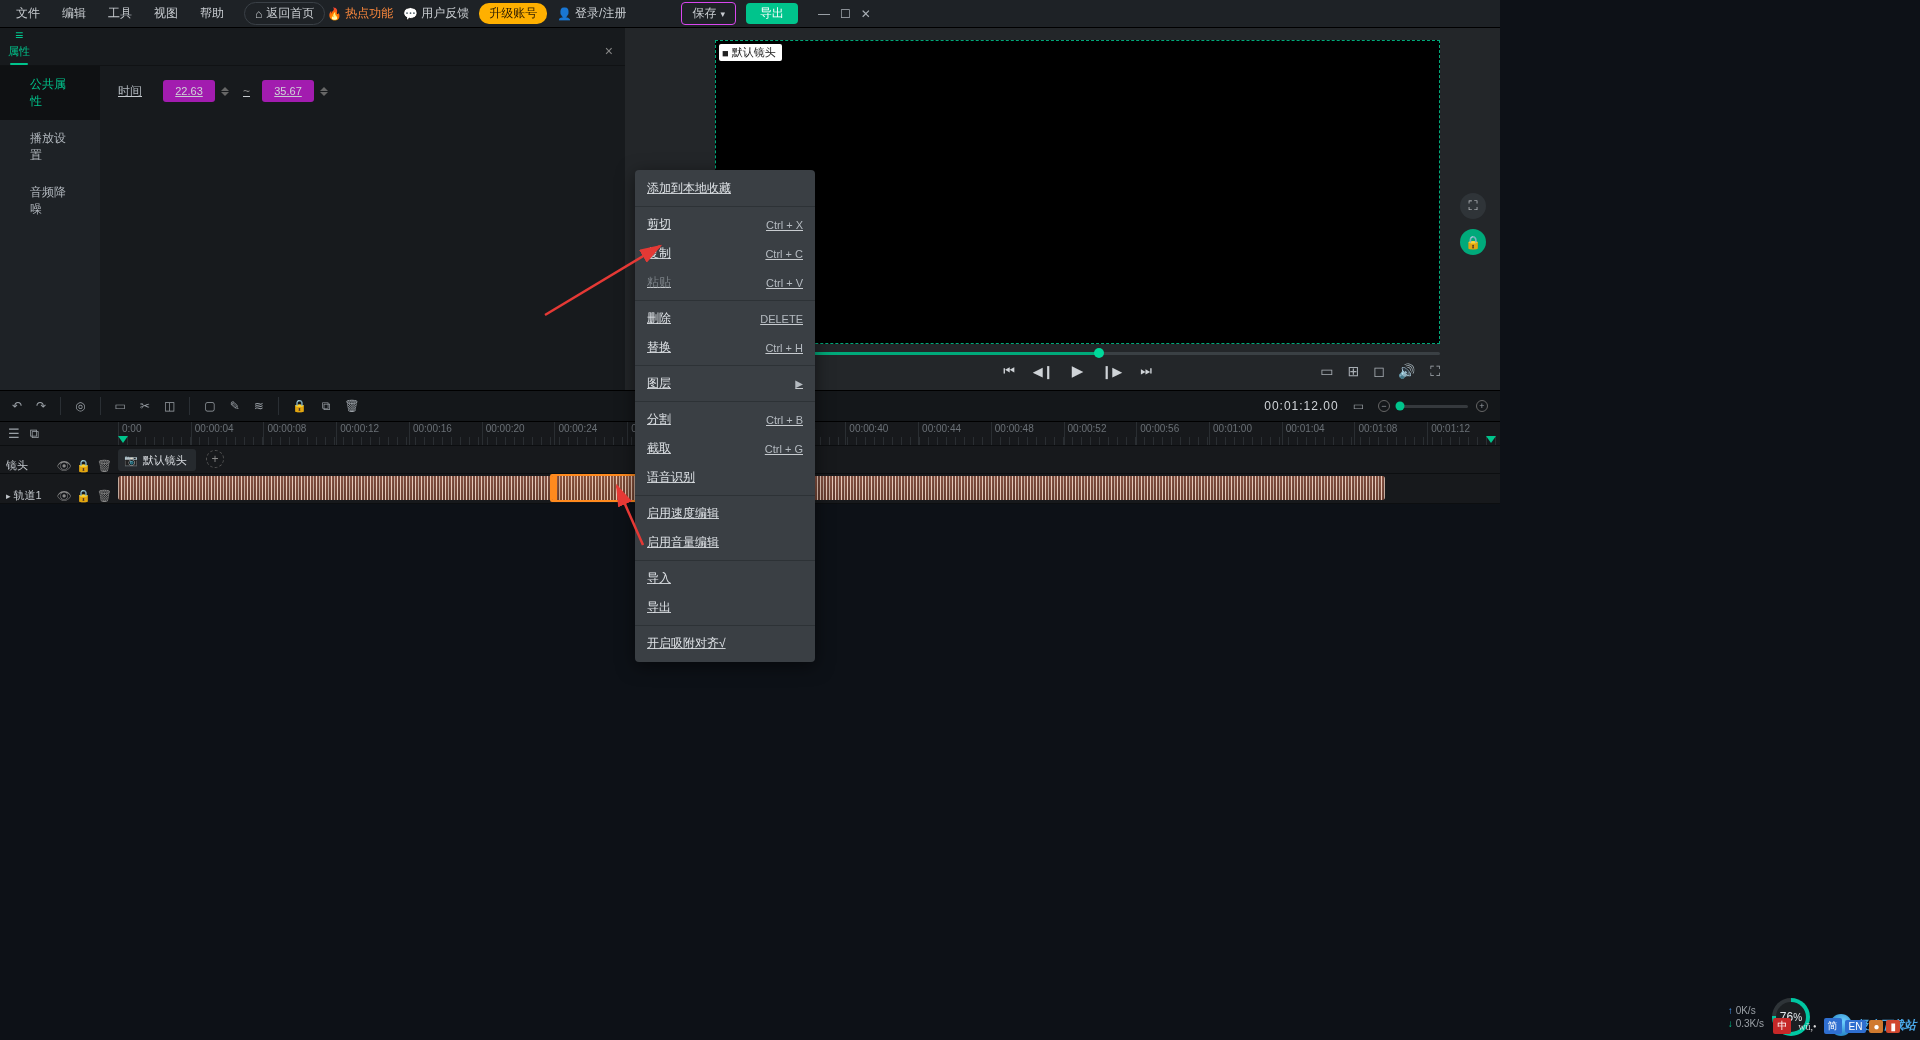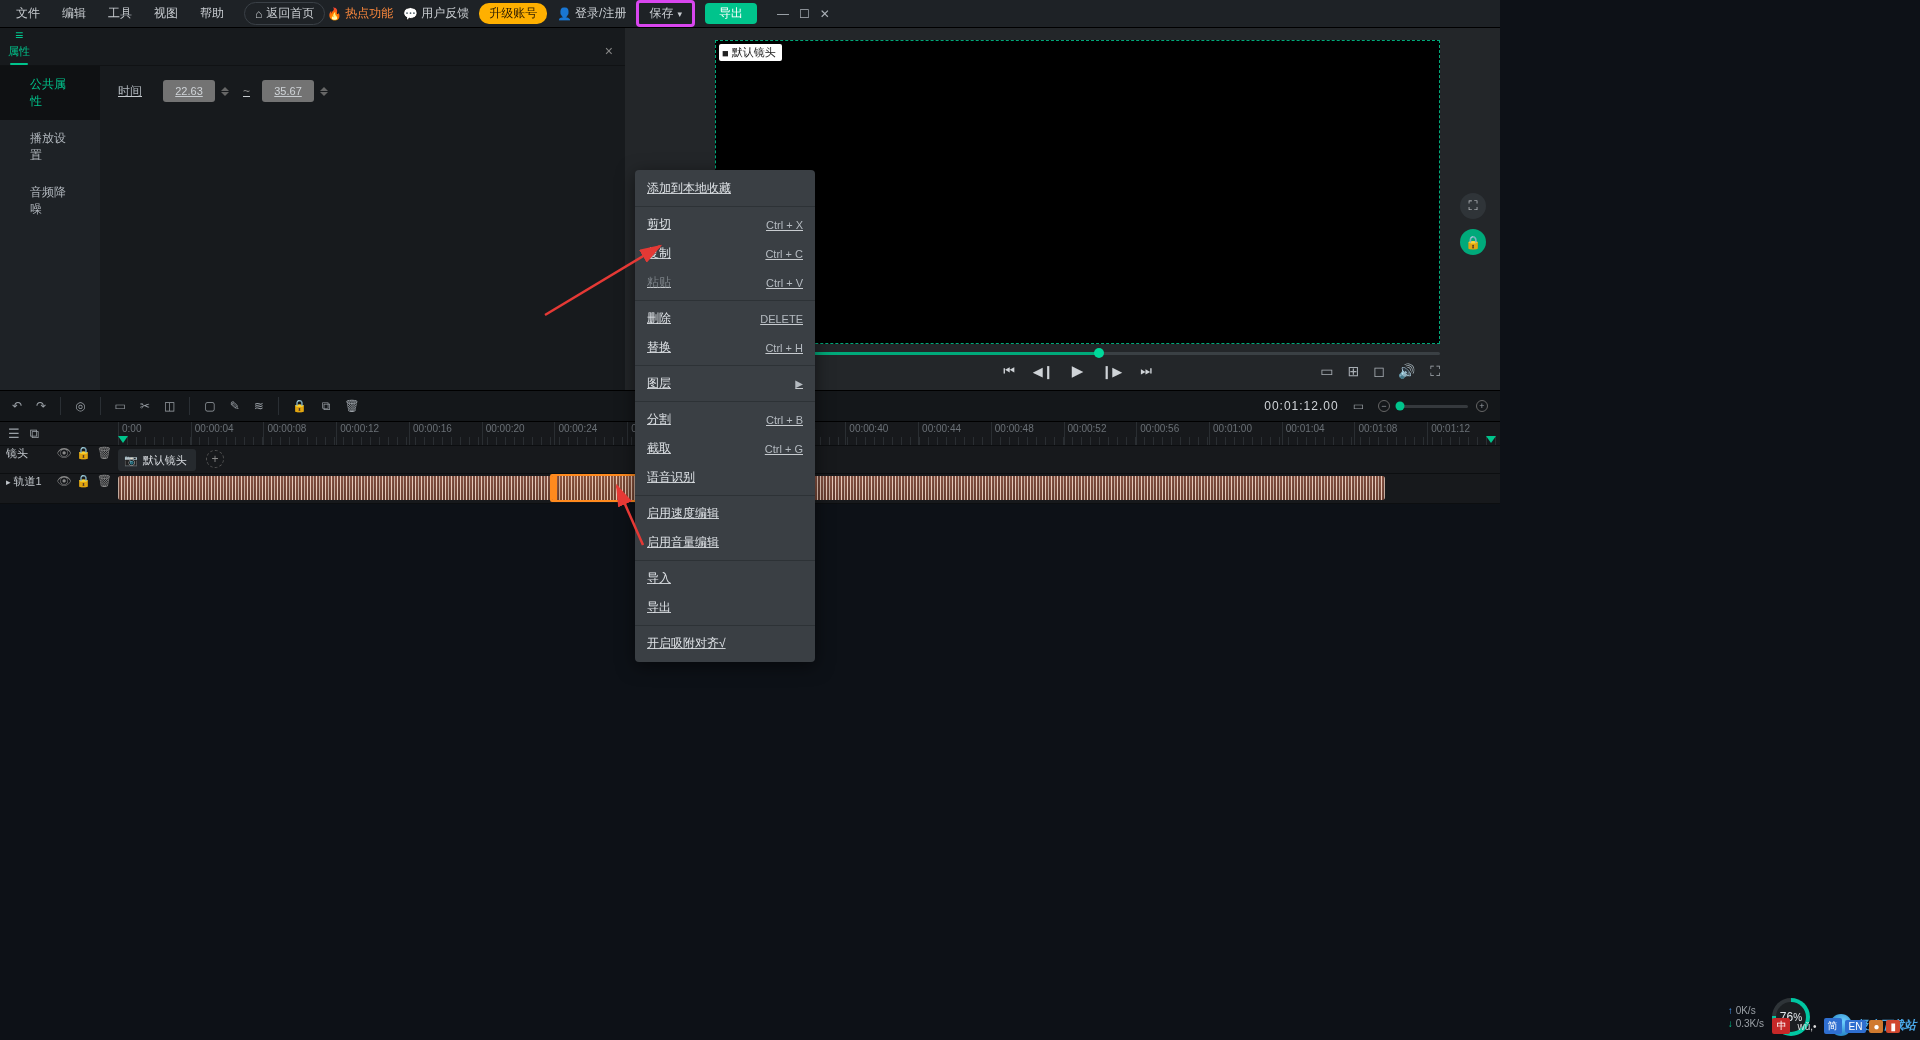--- a/index.html
+++ b/index.html
@@ -8,21 +8,21 @@
 
 .menubar { height:28px; background:#1e2226; display:flex; align-items:center; padding:0 6px; gap:2px; border-bottom:1px solid #000; }
 .menubar .menu-item { padding:19px 10px; font-size:12px; color:#c8ccd0; cursor:pointer; }
 .menubar .home-btn { display:flex; align-items:center; gap:4px; border:1px solid #3a4046; border-radius:12px; padding:2px 10px; margin-left:8px; font-size:12px; }
 .menubar .title { flex:1; text-align:center; font-size:12px; color:#e4e8ec; }
 .menubar .right { display:flex; align-items:center; gap:10px; }
 .menubar .hot { color:#ff8a3d; display:flex; align-items:center; gap:3px; }
 .menubar .feedback { display:flex; align-items:center; gap:3px; }
 .menubar .upgrade { background:#ffb000; color:#2a1a00; padding:2px 10px; border-radius:10px; font-size:12px; }
 .menubar .login { display:flex; align-items:center; gap:3px; }
-.menubar .save { border:3px solid #d946ef; border-radius:4px; padding:2px 10px; }
+.menubar .save { border:1px solid #d946ef; border-radius:4px; padding:2px 10px;margin-left:45px; }
 .menubar .export { background:#00c48c; color:#fff; border-radius:4px; padding:2px 14px; }
 .menubar .winbtns { display:flex; gap:10px; margin-left:10px; color:#aab0b6; }
 
 
 .upper { height:362px; display:flex; }
 
 
 .props { width:625px; background:#171a1d; display:flex; flex-direction:column; }
 .props-head { height:38px; display:flex; align-items:flex-end; padding:0 8px; border-bottom:1px solid #101214; justify-content:space-between;}
 .props-head .tab { display:flex; flex-direction:column; align-items:center; gap:1px;}
@@ -30,21 +30,21 @@
 .props-head .tablabel { color:#00c48c; font-size:11px; padding-bottom:3px;text-align:center;}
 .props-head .hamb { color:#00c48c; font-size:14px;}
 .props-head .close { color:#888; font-size:14px; padding-bottom:6px; padding-right:4px;}
 .props-body { flex:1; display:flex; }
 .props-side { width:100px; background:#1e2226; display:flex; flex-direction:column;}
 .props-side .sitem { padding:10px 30px; font-size:12px; color:#b0b6bc; cursor:pointer; }
 .props-side .sitem.active { background:#0f1113; color:#00c48c; }
 .props-form { flex:1; padding:14px 18px;text-decoration:underline; }
 .props-form .row { display:flex; align-items:center; gap:10px; }
 .props-form .lbl { width:35px; font-size:12px; color:#b0b6bc;}
-.props-form .numbox { background:#737373; border-radius:3px; width:52px; height:22px; display:flex; align-items:center; justify-content:center; font-size:11px; color:#d0d4d8;}
+.props-form .numbox { background:#a21caf; border-radius:3px; width:52px; height:22px; display:flex; align-items:center; justify-content:center; font-size:11px; color:#d0d4d8;}
 .props-form .spinner { width:10px; height:22px; display:flex; flex-direction:column; justify-content:center; gap:1px; margin-left:-4px;}
 .props-form .spinner div { width:0; height:0; border-left:4px solid transparent; border-right:4px solid transparent; }
 .props-form .spinner .up { border-bottom:4px solid #666;}
 .props-form .spinner .dn { border-top:4px solid #666;}
 .props-form .tilde { color:#888; margin:0 2px; }
 
 
 .preview { flex:1; background:#232629; padding:12px 60px 4px 90px; display:flex; flex-direction:column; position:relative;}
 .canvas { flex:1; border:1px dashed #00a97a; position:relative; background:#000;}
 .canvas .badge { position:absolute; top:3px; left:3px; background:#fff; color:#222; font-size:11px; padding:1px 6px 1px 3px; border-radius:2px; display:flex; align-items:center; gap:3px;}
@@ -77,21 +77,21 @@
 .ruler .ticks { position:absolute; inset:0; display:flex;}
 .ruler .tick { flex:1; position:relative; border-left:1px solid #2a2e32; font-size:10px; color:#6a7076; }
 .ruler .tick span { position:absolute; top:1px; left:3px; }
 .ruler .minit { position:absolute; top:15px; left:0; right:0; height:8px;
  background:repeating-linear-gradient(90deg,#2a2e32 0,#2a2e32 1px,transparent 1px,transparent 9px);}
 .ruler .startmark { position:absolute; left:0px; top:14px; width:0;height:0;border-left:5px solid transparent;border-right:5px solid transparent;border-top:7px solid #00c48c;}
 .ruler .endmark { position:absolute; right:4px; top:14px; width:0;height:0;border-left:5px solid transparent;border-right:5px solid transparent;border-top:7px solid #00c48c;}
 
 .track-row { height:28px; display:flex; border-bottom:1px solid #0c0e10;}
 .track-row.tall { height:30px; }
-.thead { width:118px; background:#17191c; display:flex; align-items:flex-start; justify-content:space-between; padding:0 6px; font-size:11px; color:#c2c7cc;}
+.thead { width:118px; background:#17191c; display:flex; align-items:flex-end; justify-content:space-between; padding:0 6px; font-size:11px; color:#c2c7cc;}
 .thead .icons { display:flex; gap:5px; color:#888; font-size:12px;}
 .tbody { flex:1; position:relative; background:#17191c;}
 .shot-clip { position:absolute; top:3px; left:0; height:22px; background:#262a2e; border-radius:3px; display:flex; align-items:center; gap:5px; padding:0 6px; font-size:11px; color:#d8dce0;}
 .shot-clip .cam { color:#ffb75e;}
 .addbtn { width:18px; height:18px; border-radius:50%; border:1px dashed #555; display:flex; align-items:center; justify-content:center; font-size:12px; color:#888; margin-left:6px;}
 
 .audio-clip { position:absolute; top:2px; left:0; right:115px; height:24px; background:#7a4a3a; border-radius:3px; overflow:hidden;}
 .audio-clip .wave { position:absolute; inset:0; background:
  repeating-linear-gradient(90deg, rgba(255,230,215,0.85) 0 1px, transparent 1px 3px),
  linear-gradient(#8a5545,#6f4234);
@@ -126,21 +126,21 @@
 .perf .ring { width:38px;height:38px;border-radius:50%; background:conic-gradient(#00c7a2 0 274deg,#2e3438 274deg 360deg); display:flex;align-items:center;justify-content:center; position:relative;}
 .perf .ring::before{content:"";position:absolute;inset:4px;border-radius:50%;background:#1b1f22;}
 .perf .ring span{position:relative;font-size:12px;color:#e6eaee;}
 .perf .stats { display:flex; flex-direction:column; gap:2px; font-size:10px; color:#9aa0a6;}
 .perf .stats .up::before{content:"↑ "; color:#4aa0ff;}
 .perf .stats .dn::before{content:"↓ "; color:#00c48c;}
 
 .ime { position:absolute; right:20px; bottom:6px; z-index:60; font-size:11px; display:flex; gap:3px; align-items:center;}
 .ime .chip { padding:1px 4px; border-radius:2px; font-size:10px;}
 .ime .c1{background:#c62828;color:#fff;}
-.ime .c2{color:#ddd;}
+.ime .c2{color:#ddd;font-family:Liberation Serif, serif;}
 .ime .c3{background:#2f6fd0;color:#fff;}
 .ime .c4{background:#2f6fd0;color:#fff;}
 .ime .c5{background:#d07a2f;color:#fff;}
 .ime .c6{background:#d0472f;color:#fff;}
 </style>
 </head>
 <body>
 
 <div class="menubar">
   <div class="menu-item">文件</div>

